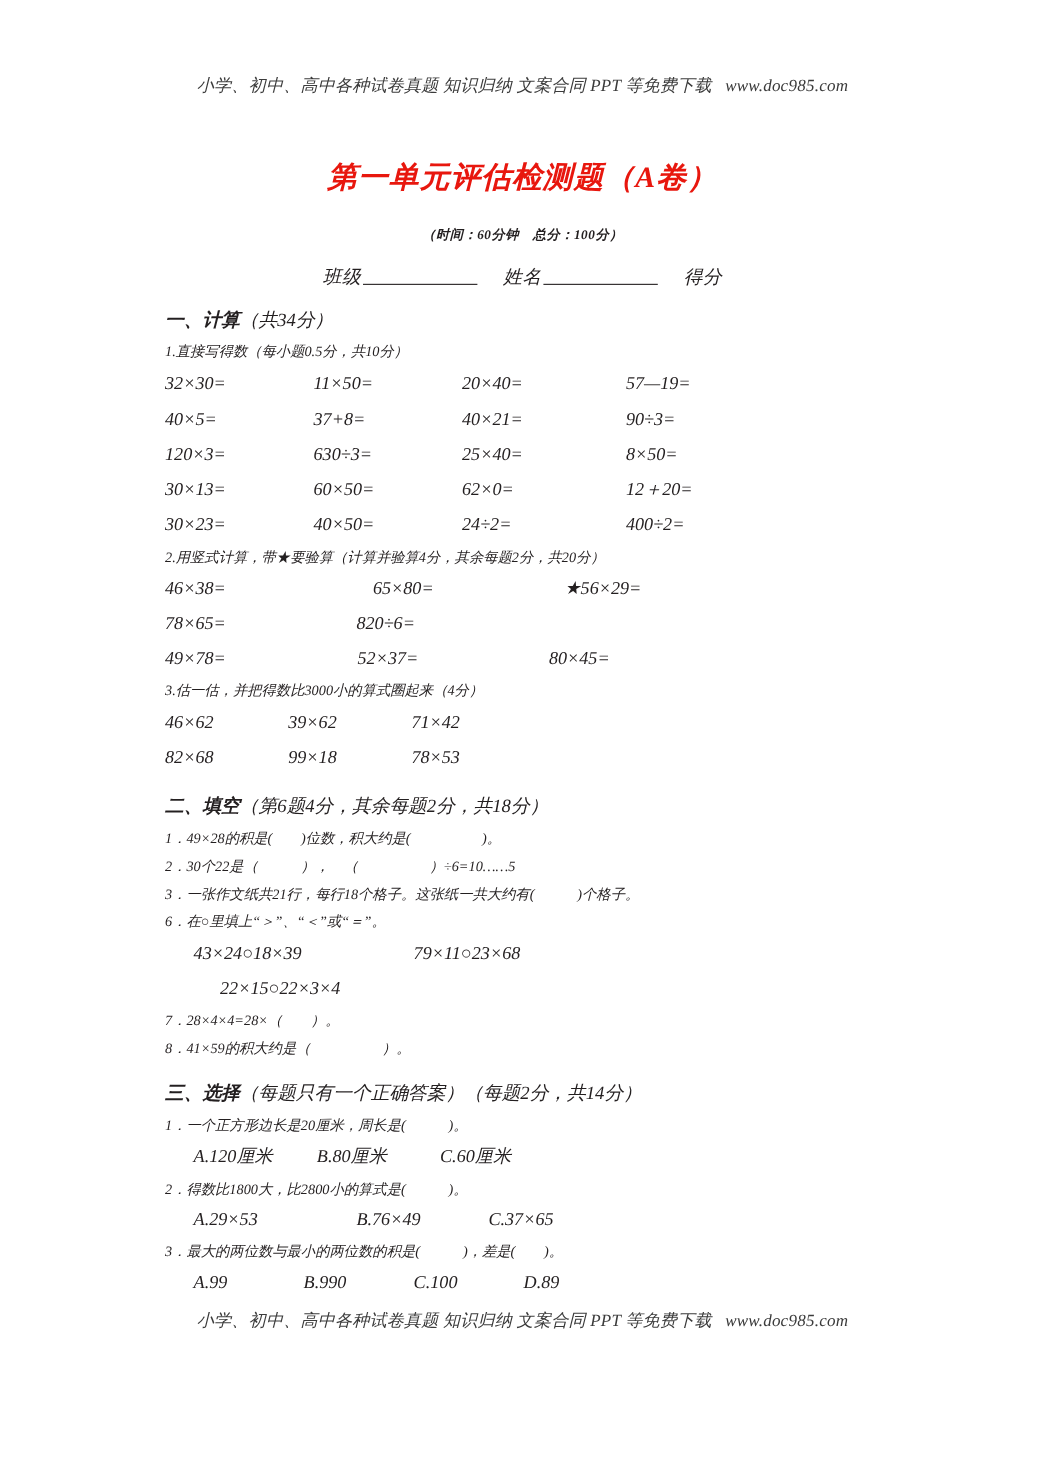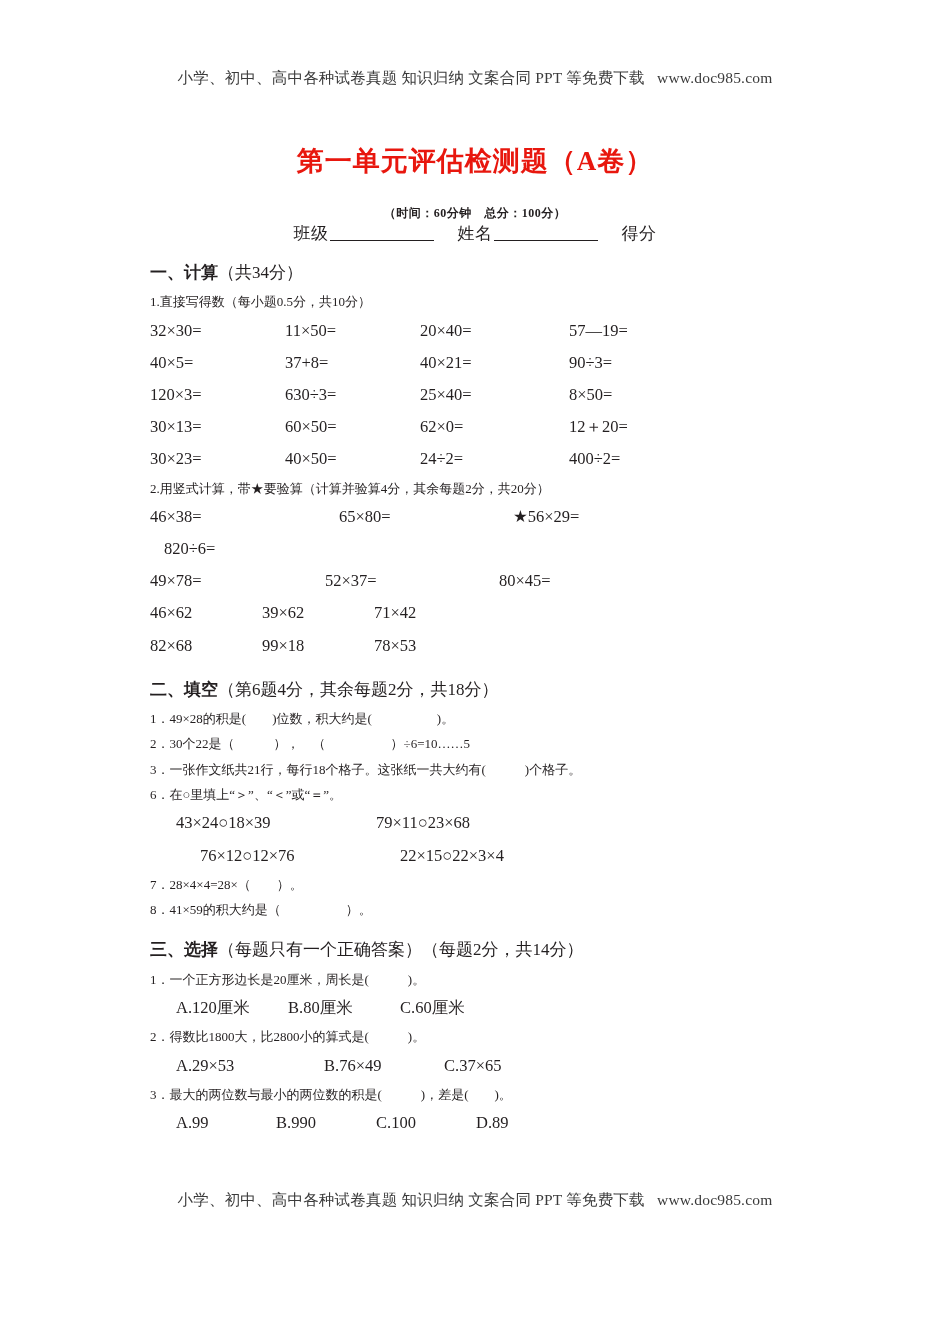--- a/index.html
+++ b/index.html
@@ -14,20 +14,21 @@
     color: #231f20;
     position: relative;
     overflow: hidden;
   }
   .page {
     position: relative;
     width: 950px;
     height: 1108px;
     box-sizing: border-box;
     padding: 0 150px;
+    font-style: italic;
   }
 
   
   .promo {
     font-size: 15.5px;
     color: #3b3b3b;
     text-align: center;
     letter-spacing: 0.2px;
     white-space: nowrap;
   }
@@ -49,21 +50,21 @@
     letter-spacing: 1px;
   }
   .doc-subtitle {
     margin-top: 26px;
     text-align: center;
     font-size: 12px;
     font-weight: bold;
     letter-spacing: 0.5px;
   }
   .idline {
-    margin-top: 0;
+    margin-top: 18px;
     text-align: center;
     font-size: 17px;
     letter-spacing: 0.5px;
   }
   .idline .blank {
     display: inline-block;
     border-bottom: 1.6px solid #231f20;
     width: 104px;
     margin: 0 2px -2px 1px;
   }
@@ -181,29 +182,31 @@
 
   <div class="q-line">2.用竖式计算，带★要验算（计算并验算4分，其余每题2分，共20分）</div>
 
   <div class="grid grid3v">
     <div class="row">
       <span class="cell c1">46×38=</span>
       <span class="cell right-ish">65×80=</span>
       <span class="cell right-ish">★56×29=</span>
     </div>
     <div class="row">
+      <span class="cell">78×65=</span>
       <span class="cell right-ish">820÷6=</span>
     </div>
     <div class="row">
       <span class="cell c1">49×78=</span>
       <span class="cell">52×37=</span>
       <span class="cell right-ish">80×45=</span>
     </div>
   </div>
 
+  <div class="q-line">3.估一估，并把得数比3000小的算式圈起来（4分）</div>
 
   <div class="grid grid3e">
     <div class="row">
       <span class="cell">46×62</span>
       <span class="cell">39×62</span>
       <span class="cell">71×42</span>
     </div>
     <div class="row">
       <span class="cell">82×68</span>
       <span class="cell">99×18</span>
@@ -218,21 +221,20 @@
   <div class="q-line">1．49×28的积是(　　)位数，积大约是(　　　　　)。</div>
   <div class="q-line">2．30个22是（　　　），　（　　　　　）÷6=10……5</div>
   <div class="q-line">3．一张作文纸共21行，每行18个格子。这张纸一共大约有(　　　)个格子。</div>
   <div class="q-line">6．在○里填上“＞”、“＜”或“＝”。</div>
 
   <div class="cmp-row">
     <span class="cmp-a">43×24○18×39</span>
     <span>79×11○23×68</span>
   </div>
   <div class="cmp-row indented">
-    <span class="cmp-a">76×12○12×76</span>
     <span>22×15○22×3×4</span>
   </div>
 
   <div class="q-line">7．28×4×4=28×（　　）。</div>
   <div class="q-line">8．41×59的积大约是（　　　　　）。</div>
 
   <div class="sec-head">
     <b>三、选择</b><span class="norm">（每题只有一个正确答案）（每题2分，共14分）</span>
   </div>
 

